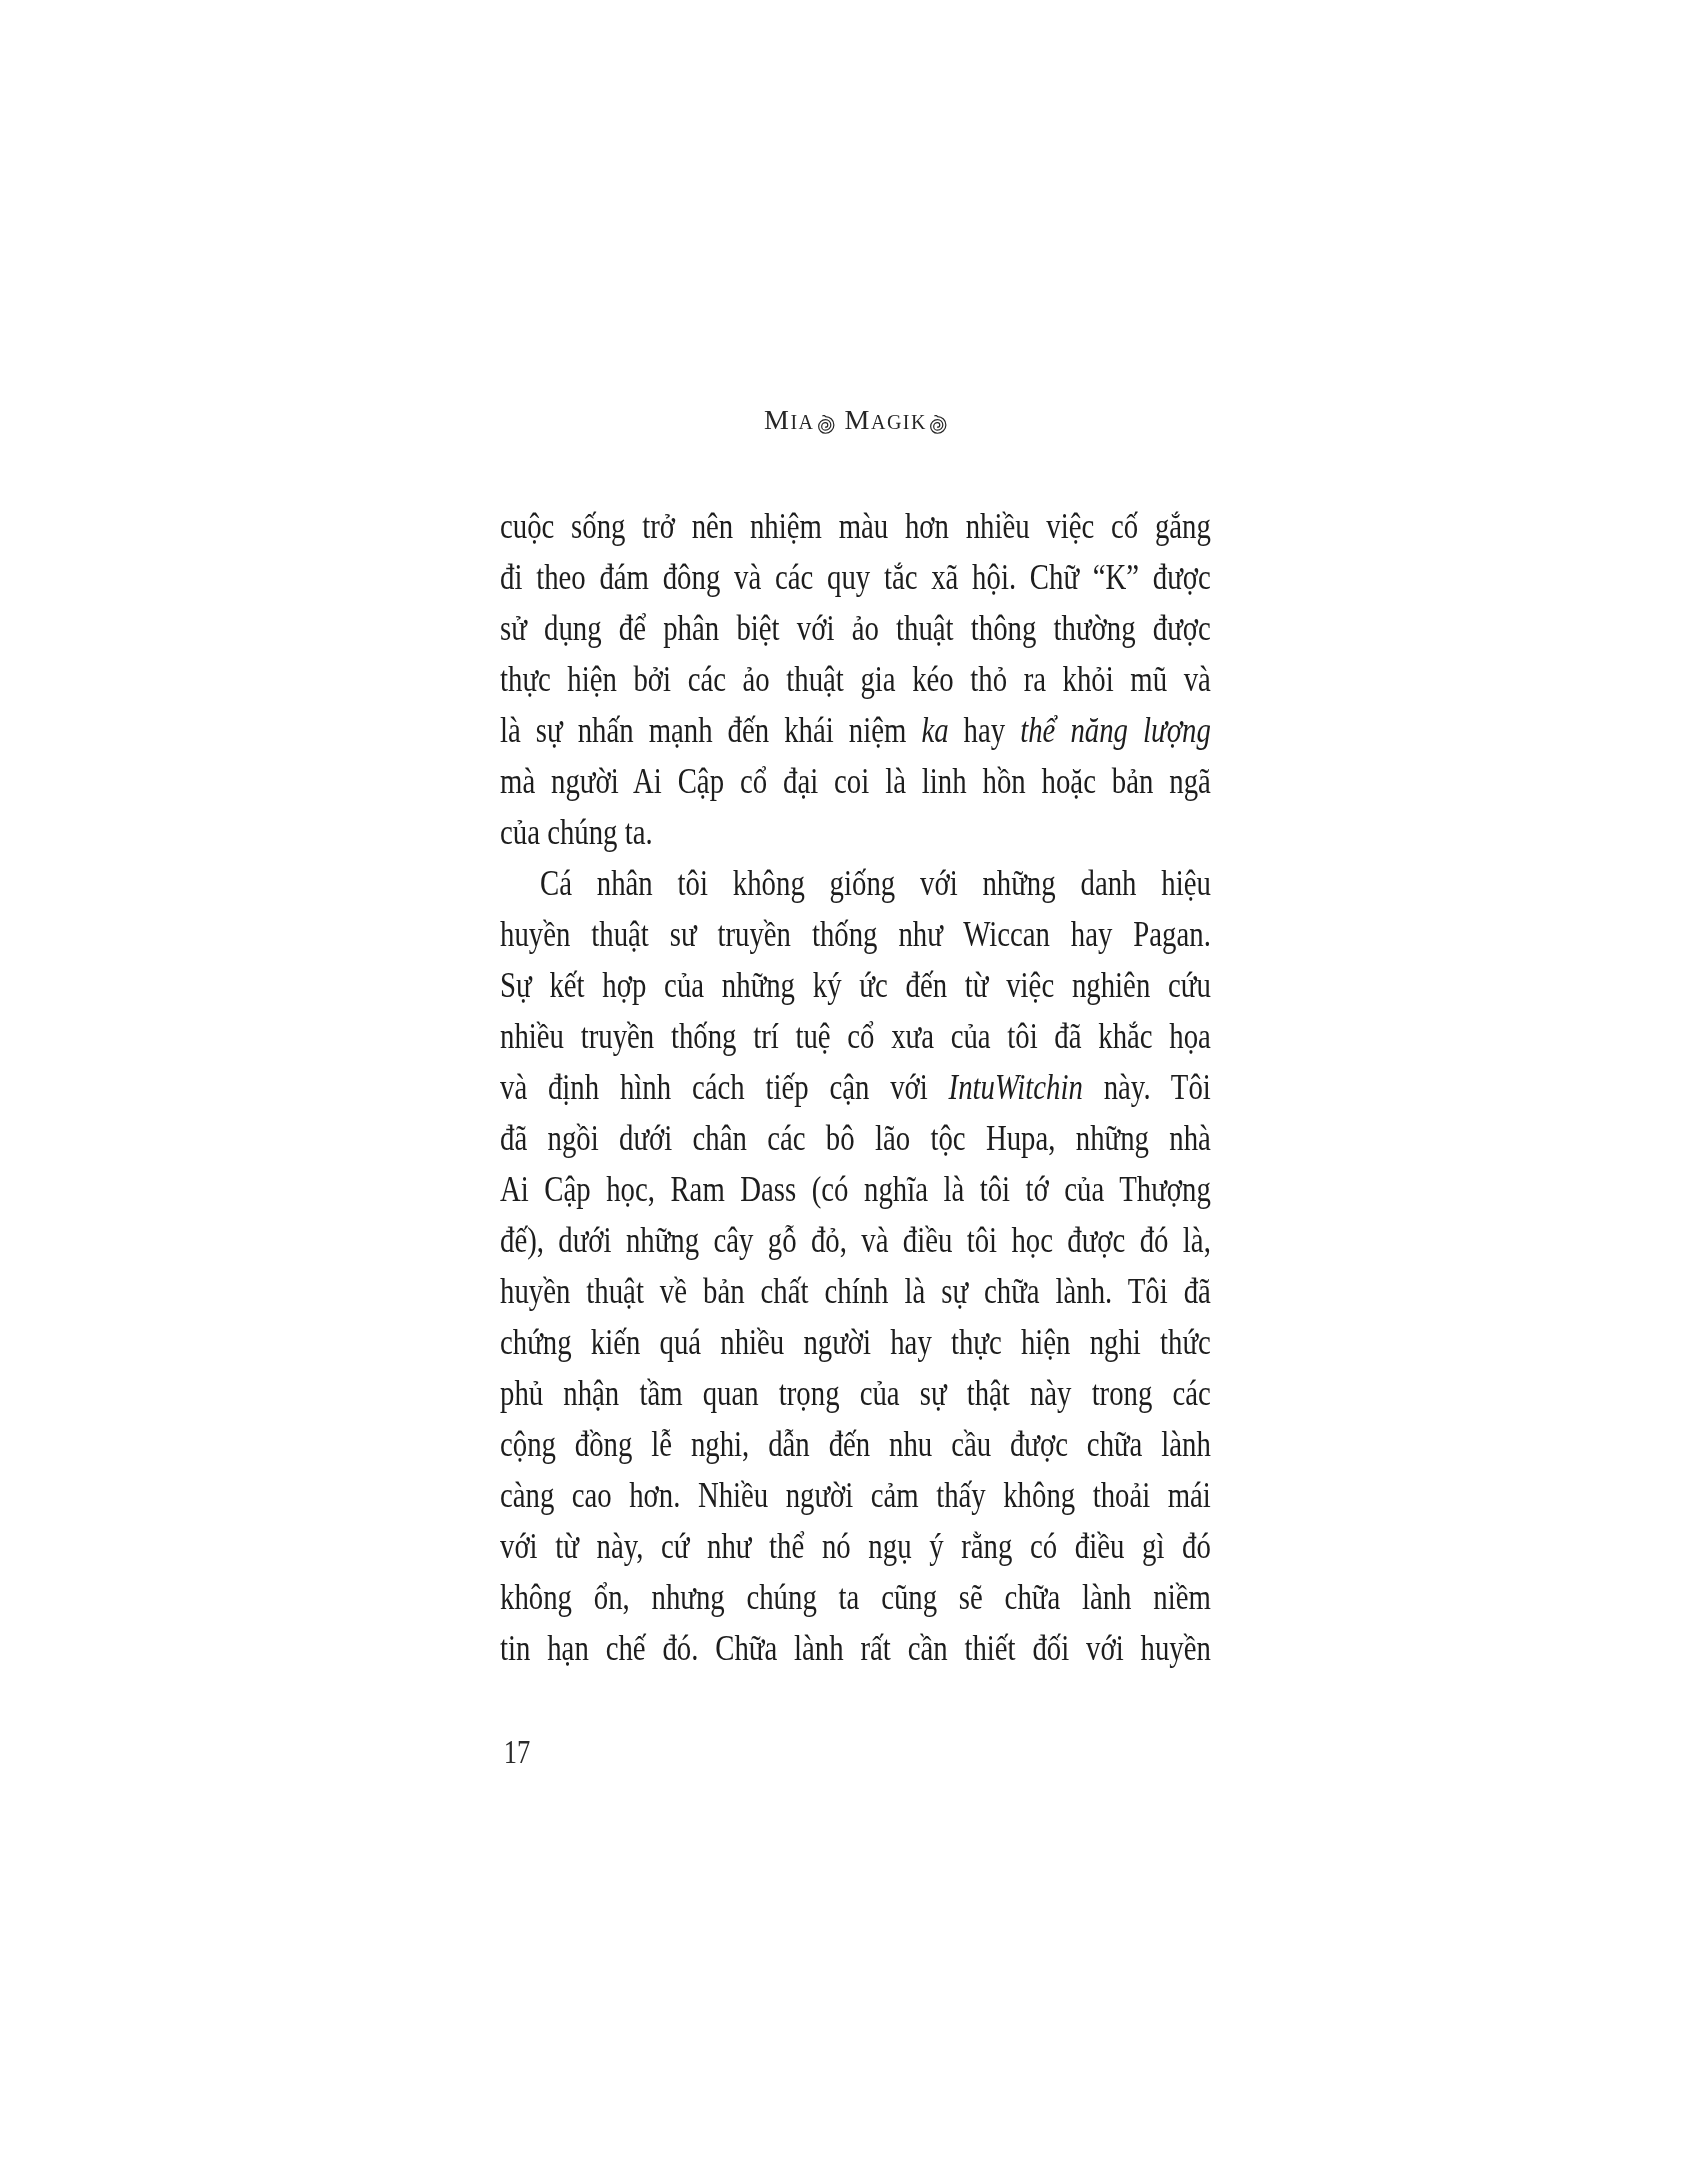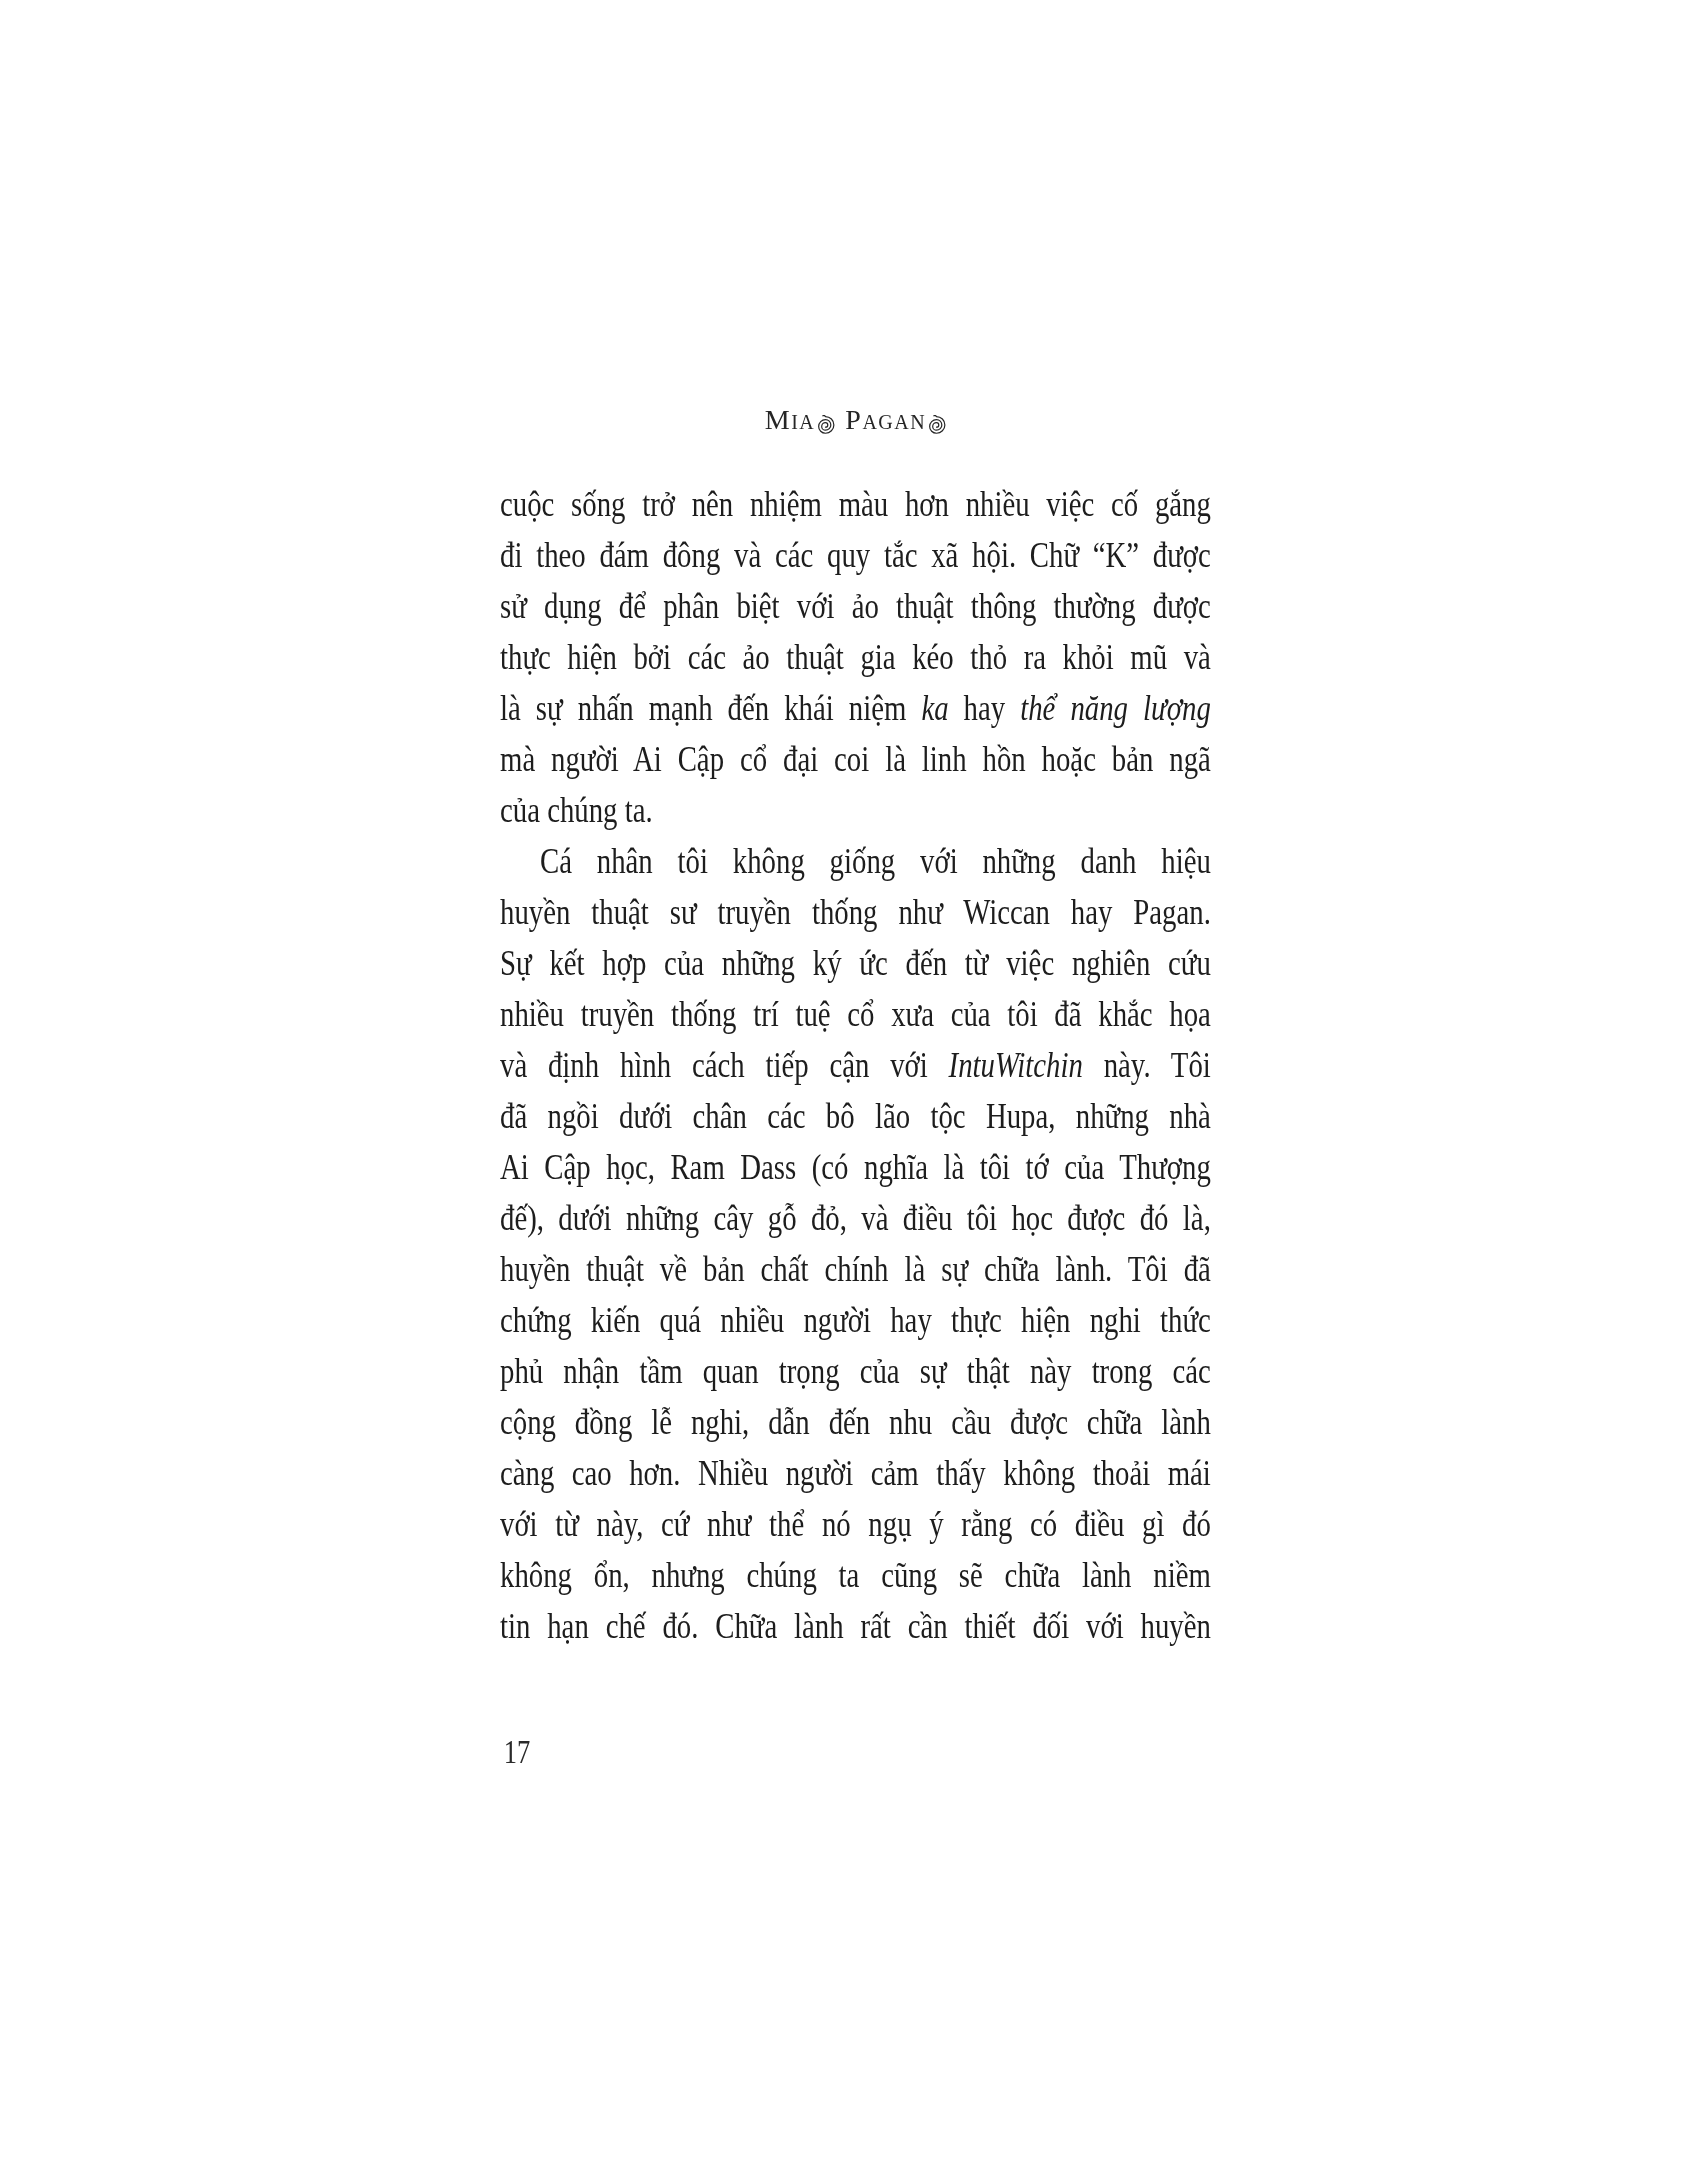--- a/index.html
+++ b/index.html
@@ -30,21 +30,21 @@
     letter-spacing: 1.5px;
     line-height: 1;
     white-space: pre;
   }
   .rh-gap { display: inline-block; width: 10px; }
   .spiral-icon { margin: 8px 0 0 1px; flex: 0 0 auto; }
   
   .body-text {
     position: absolute;
     left: 500px;
-    top: 479px;
+    top: 501px;
     width: 711px;
     font-size: 36px;
     color: #1d1d1d;
   }
   .paragraph + .paragraph { }
   .line {
     width: 889px;              
     height: 51px;
     line-height: 51px;
     transform: scaleX(0.7996); 
@@ -75,21 +75,21 @@
 <body>
 
 <div class="page">
 
   <div class="running-head">
     <span class="rh-word">Mia</span>
     <svg class="spiral-icon" width="19" height="19" viewBox="0 0 24 25" fill="none">
       <path d="M8.5 1 Q10.8 0 12 2 A11 11 0 0 1 12 24 A9 9 0 0 1 12 6 A7 7 0 0 1 12 20 A5 5 0 0 1 12 10 A3 3 0 0 1 12 16" stroke="#262626" stroke-width="1.6" stroke-linecap="round" fill="none"></path>
     </svg>
     <span class="rh-gap"></span>
-    <span class="rh-word">Pagan</span>
+    <span class="rh-word">Magik</span>
     <svg class="spiral-icon" width="19" height="19" viewBox="0 0 24 25" fill="none">
       <path d="M8.5 1 Q10.8 0 12 2 A11 11 0 0 1 12 24 A9 9 0 0 1 12 6 A7 7 0 0 1 12 20 A5 5 0 0 1 12 10 A3 3 0 0 1 12 16" stroke="#262626" stroke-width="1.6" stroke-linecap="round" fill="none"></path>
     </svg>
   </div>
 
   <div class="body-text">
       <div class="paragraph">
         <div class="line just"><span>cuộc sống trở nên nhiệm màu hơn nhiều việc cố gắng</span></div>
         <div class="line just"><span>đi theo đám đông và các quy tắc xã hội. Chữ “K” được</span></div>
         <div class="line just"><span>sử dụng để phân biệt với ảo thuật thông thường được</span></div>

